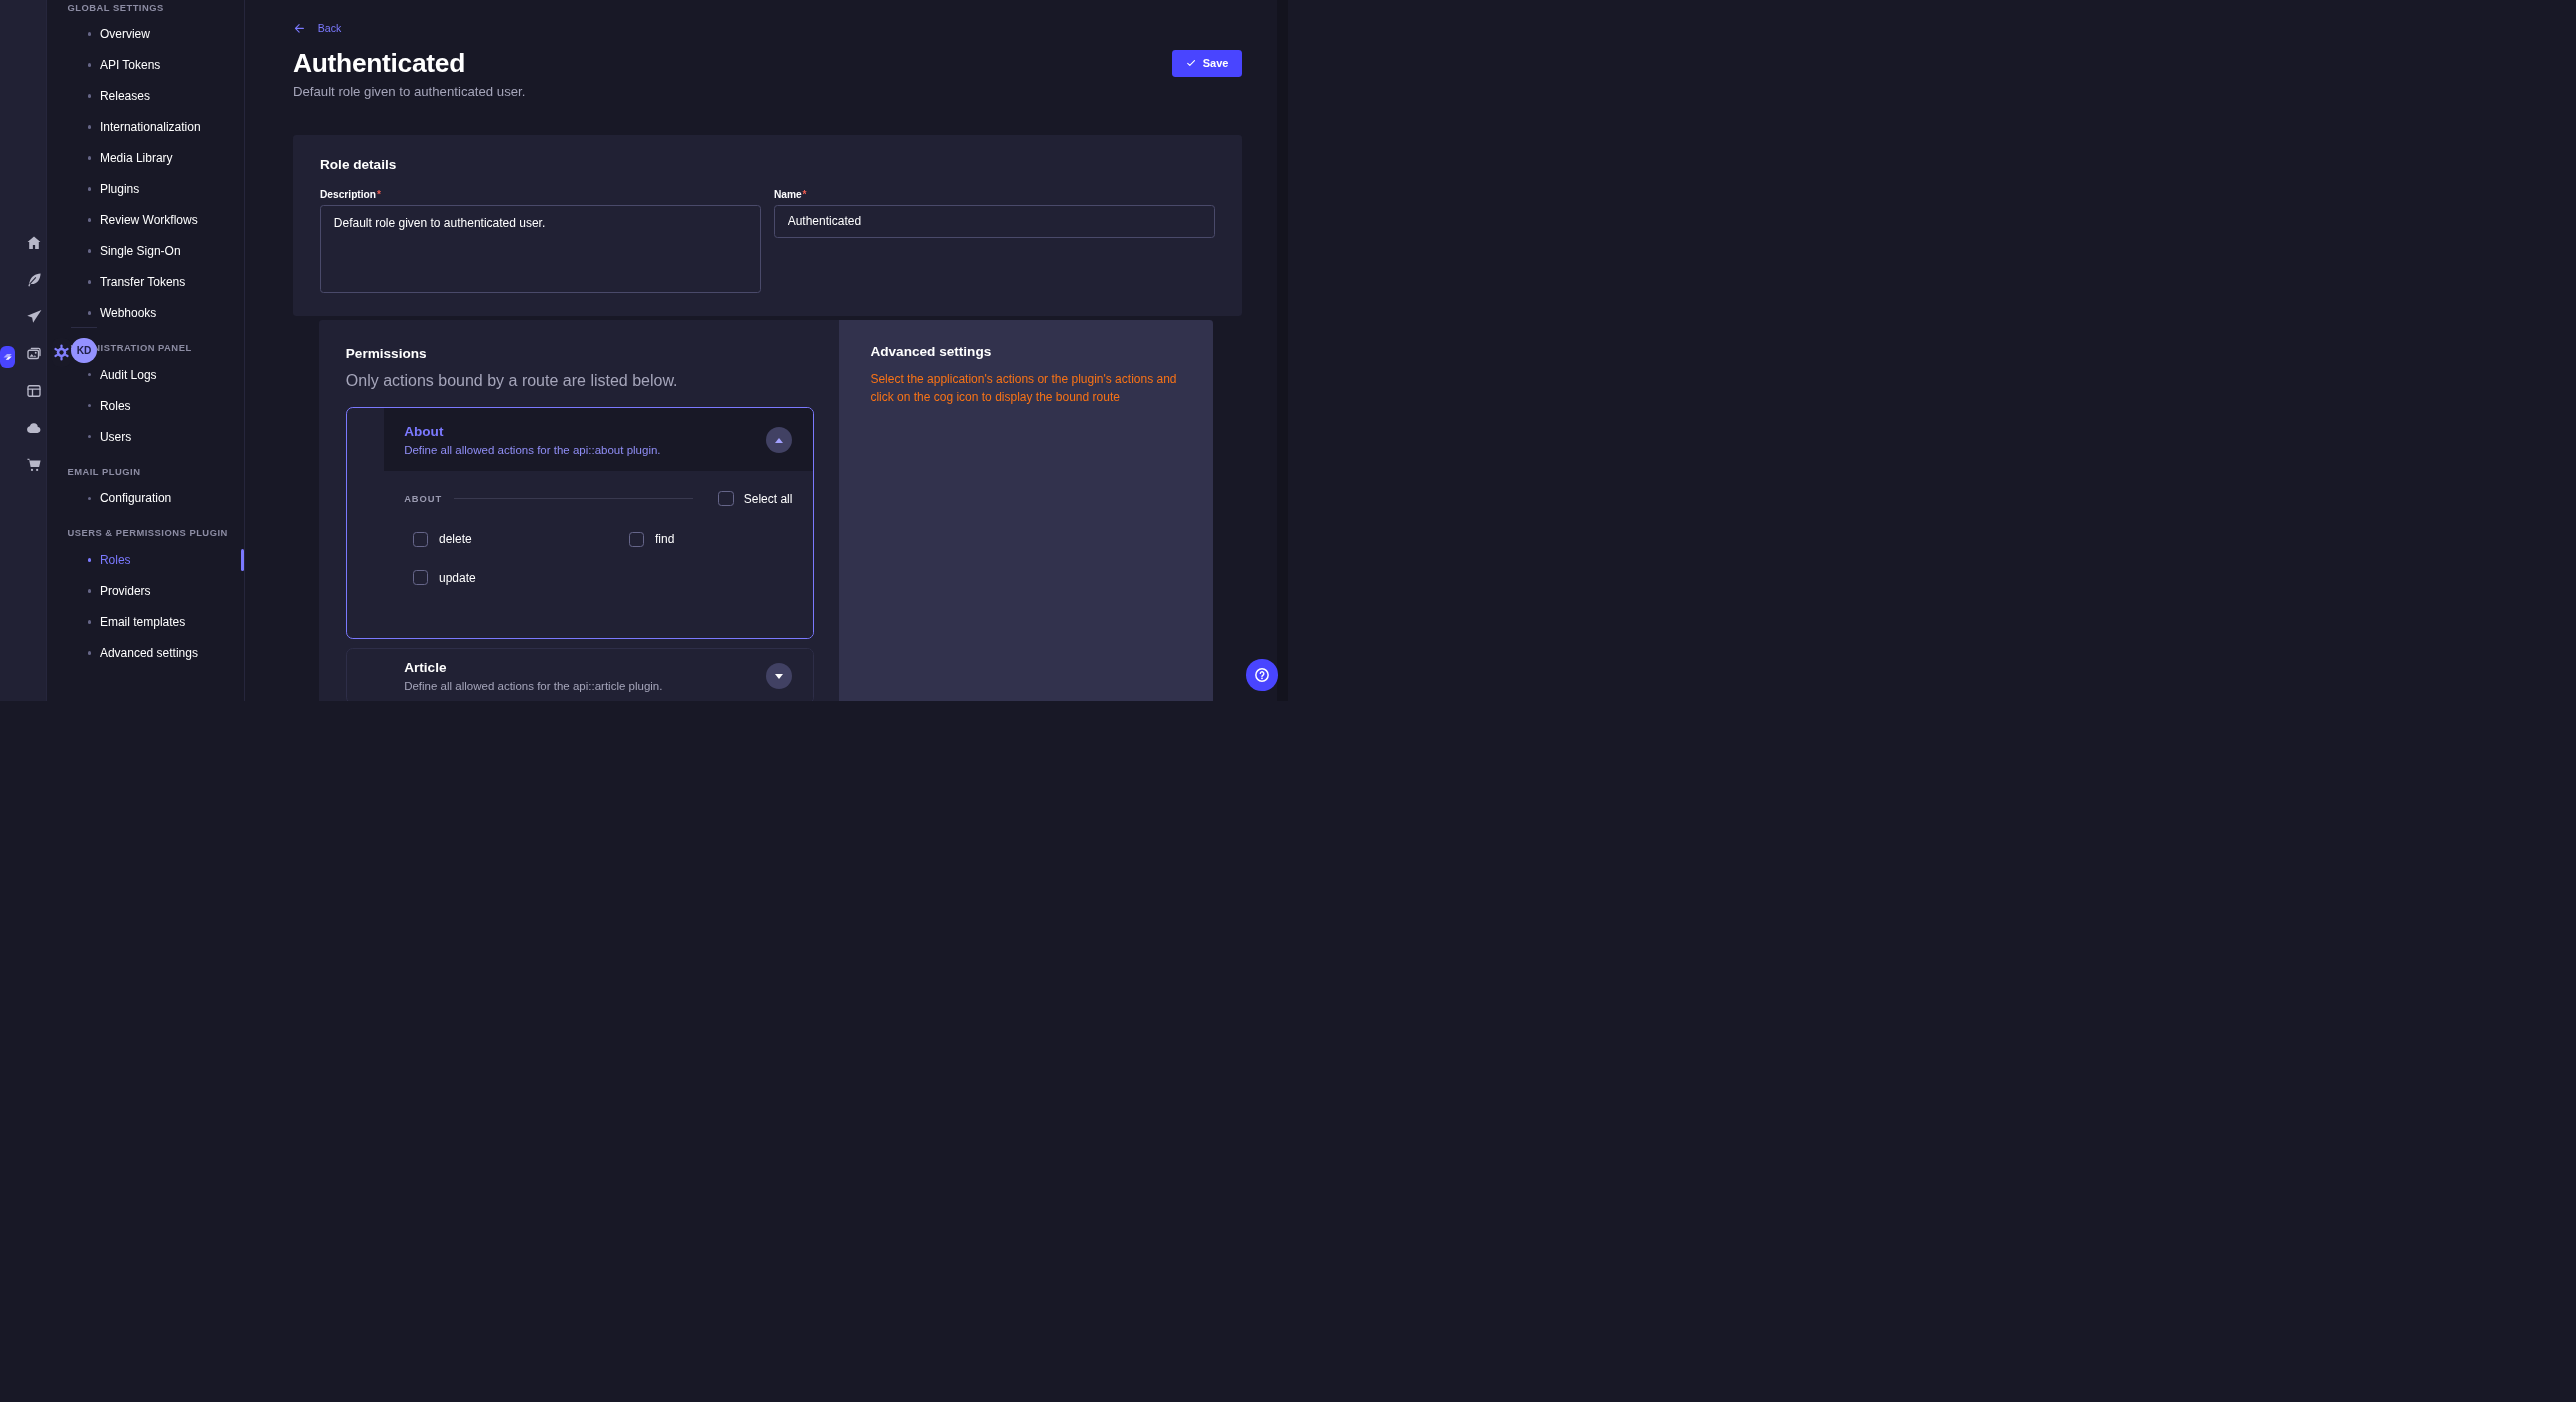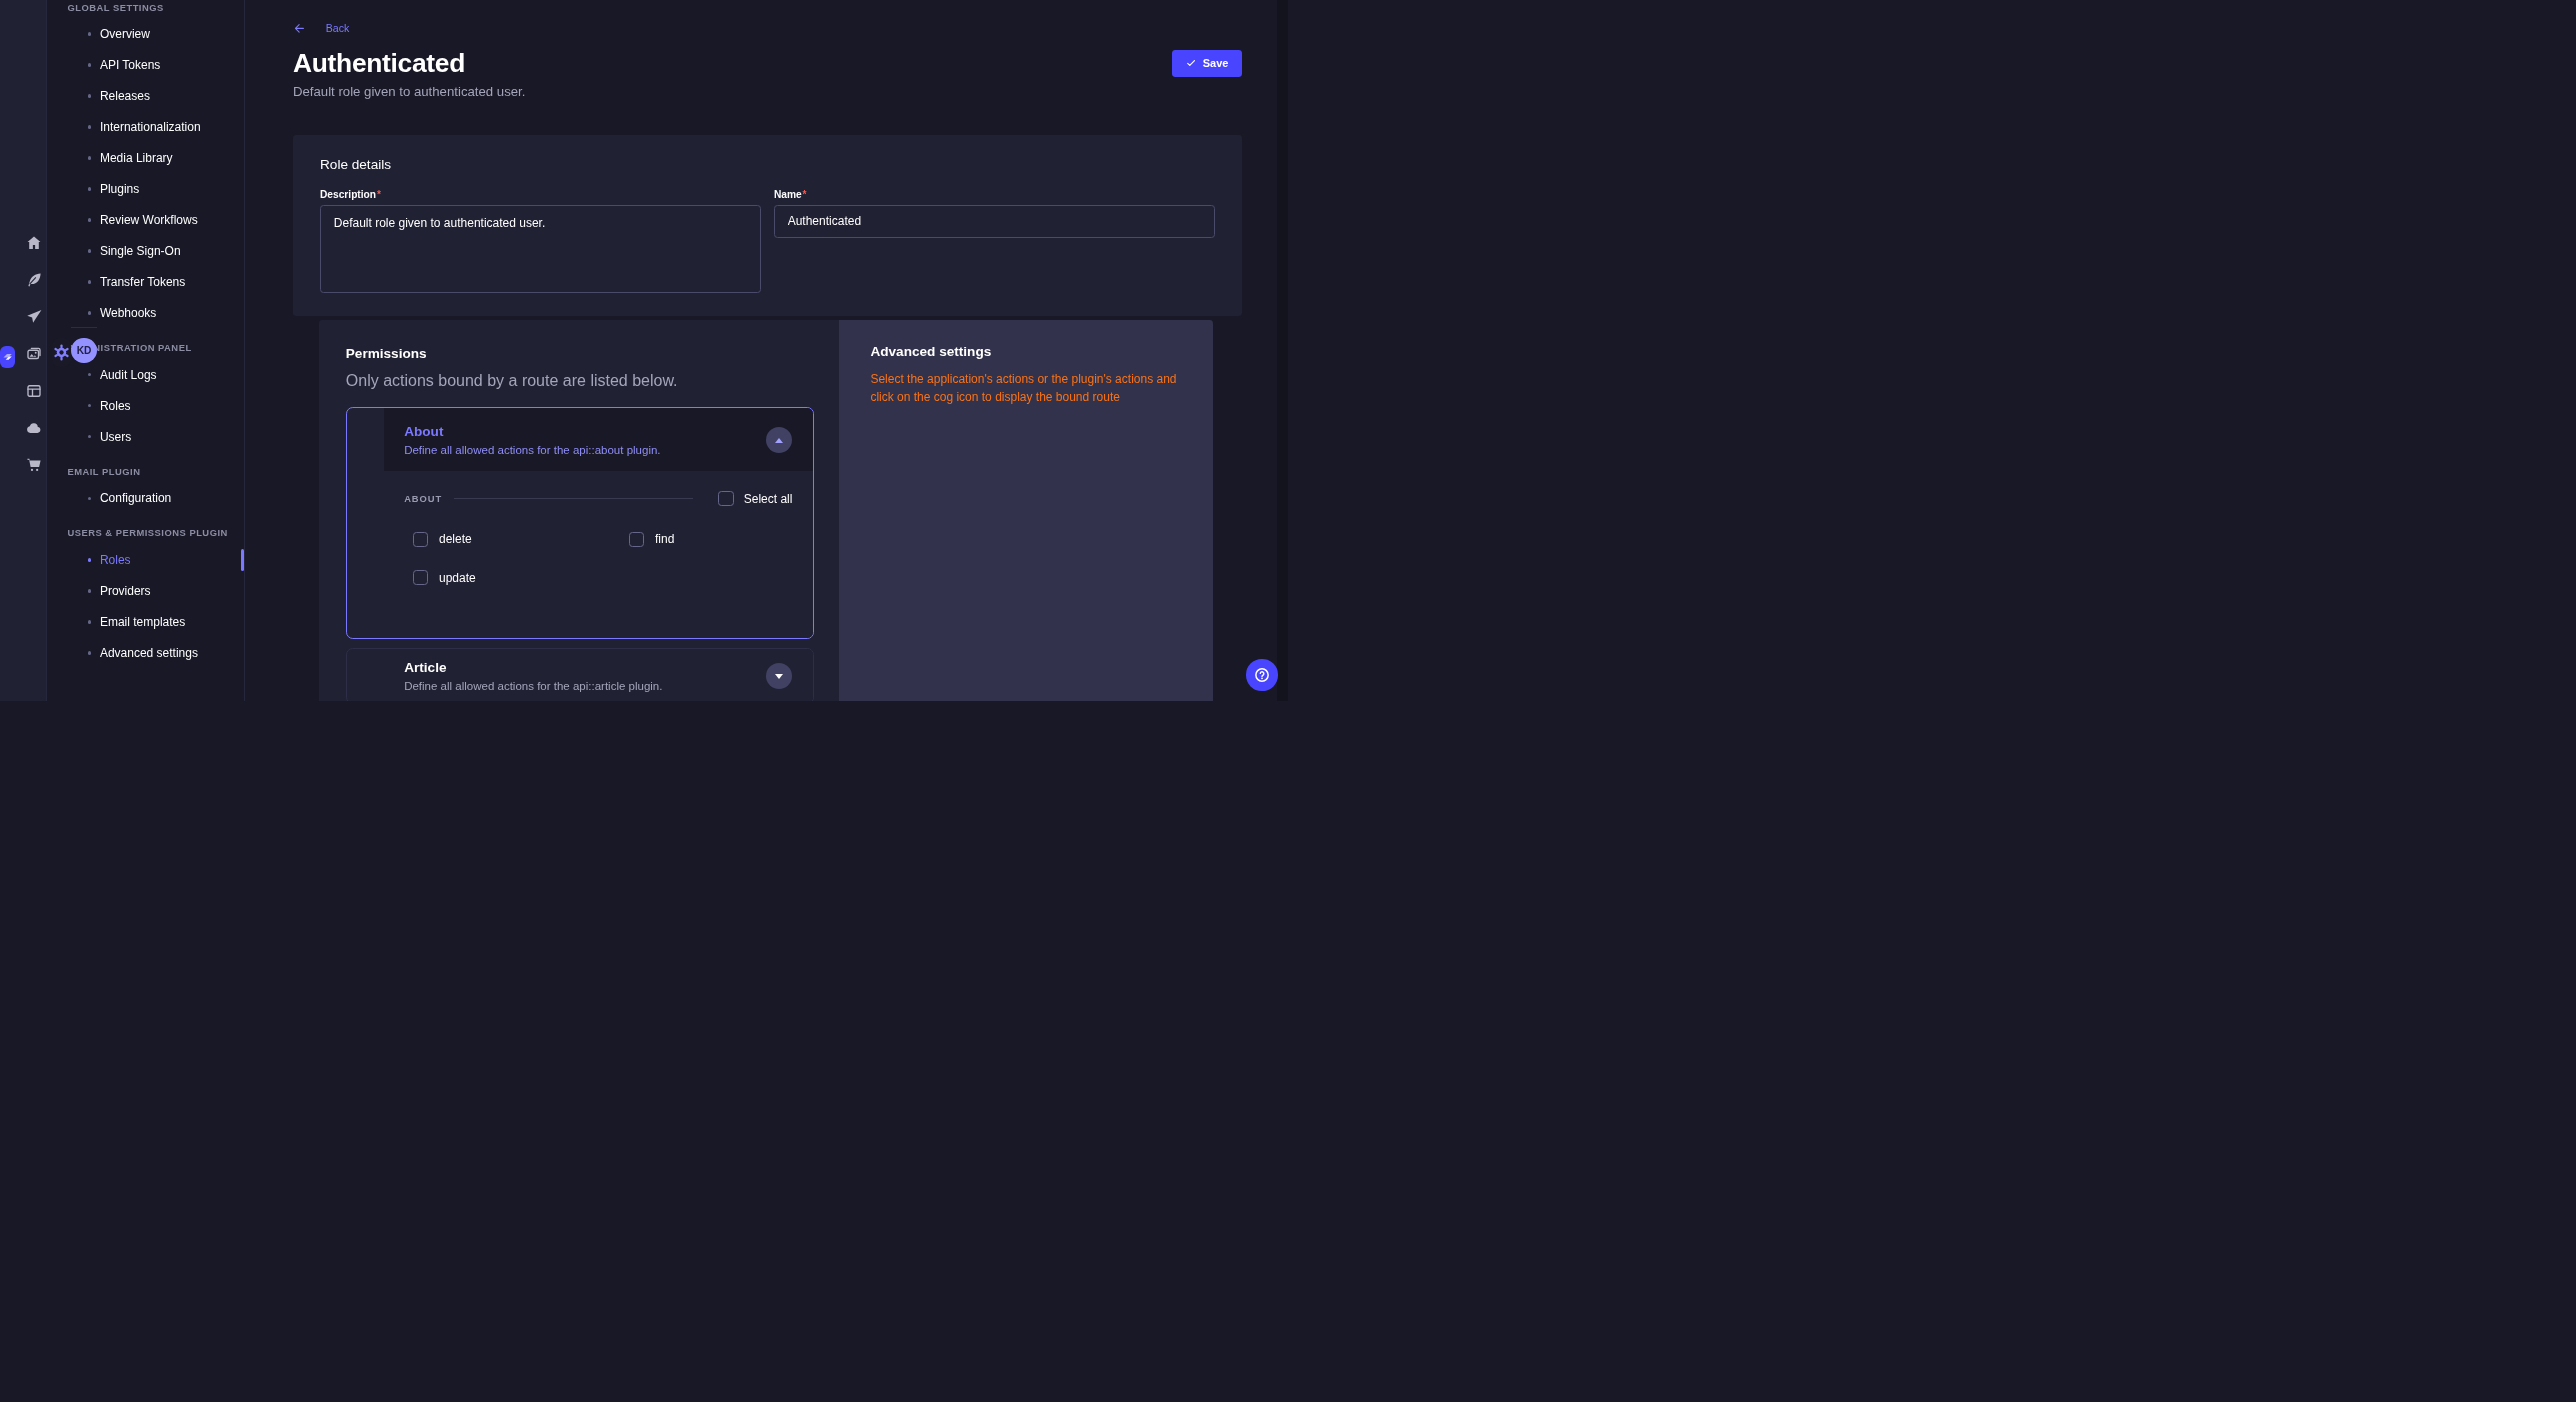--- a/index.html
+++ b/index.html
@@ -70,40 +70,40 @@
   .side-item-label { font-size:12px; color:#ffffff; }
   .side-item.active .side-item-label { color:#7b79ff; }
   .side-item.active .bullet { background:#7b79ff; }
   .side-item.active::after {
     content:""; position:absolute; right:0; top:4.3px;
     width:2.6px; height:22px; background:#7b79ff; border-radius:1.7px;
   }
   
   .content { flex:1; height:100%; padding:0 46px 0 48px; position:relative; overflow:hidden; }
   .back-row {
-    margin-top:22px; display:inline-flex; align-items:center; gap:20px;
+    margin-top:22px; display:inline-flex; align-items:center; gap:12px;
     color:#7b79ff; font-size:10.6px; cursor:pointer;
   }
   .back-row svg { width:12.8px; height:12.8px; }
   .title-row { margin-top:10.2px; display:flex; align-items:center; justify-content:space-between; }
   .page-title { font-size:26.4px; font-weight:bold; letter-spacing:-0.3px; color:#fff; }
   .save-btn {
     height:27px; padding:0 13.6px; border:none; border-radius:3.4px;
     background:#4945ff; color:#fff; font-size:11px; font-weight:bold;
     display:flex; align-items:center; gap:6.8px; cursor:pointer;
     font-family:"Liberation Sans", sans-serif;
   }
   .save-btn svg { width:10.2px; height:10.2px; }
   .page-subtitle { margin-top:5.1px; font-size:13.2px; color:#a5a5ba; }
   
   .card {
     margin-top:36px; height:181px; background:#212134; border-radius:3.4px;
     padding:22px 27px;
   }
-  .card-title { font-size:13.6px; font-weight:normal; color:#fff; }
+  .card-title { font-size:13.6px; font-weight:bold; color:#fff; }
   .fields { margin-top:13.6px; display:grid; grid-template-columns:1fr 1fr; column-gap:12.8px; }
   .field-label { font-size:10.2px; font-weight:bold; color:#fdfdff; }
   .req { color:#ee5e52; margin-left:0.9px; }
   .text-input, .text-area {
     margin-top:4.3px; width:100%; background:#212134;
     border:0.9px solid #4a4a6a; border-radius:3.4px;
     color:#fff; font-size:12px; font-family:"Liberation Sans", sans-serif;
     outline:none;
   }
   .text-input { height:33px; padding:0 12.8px; }

